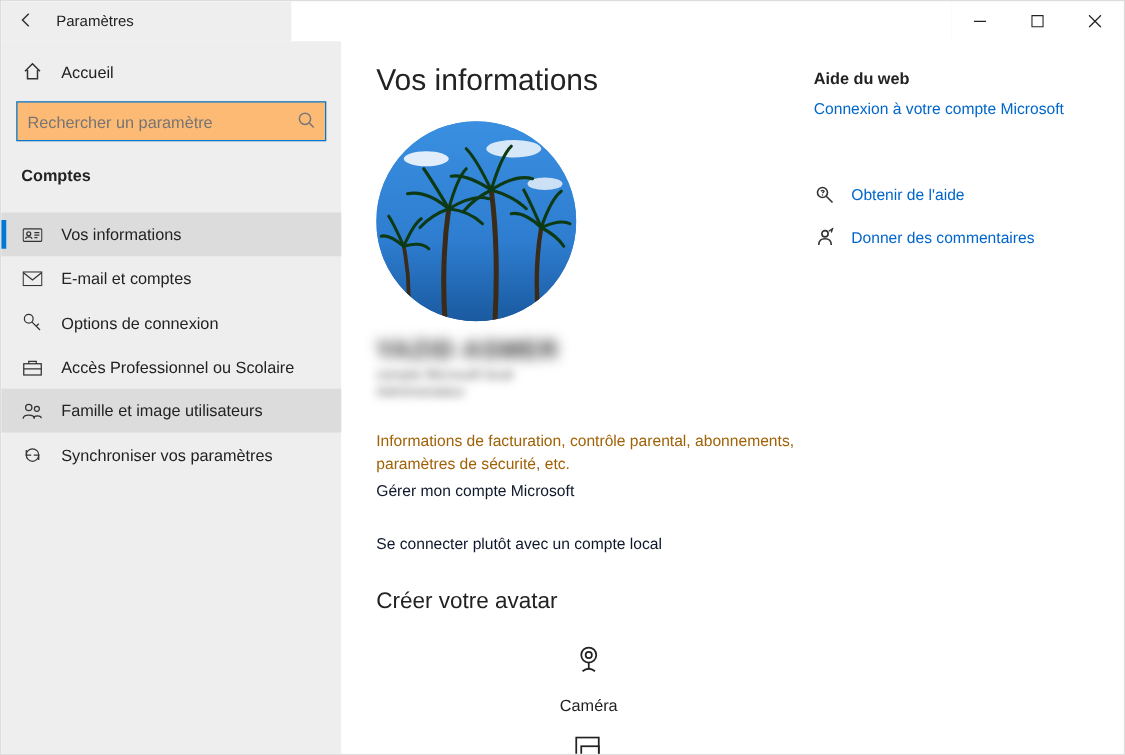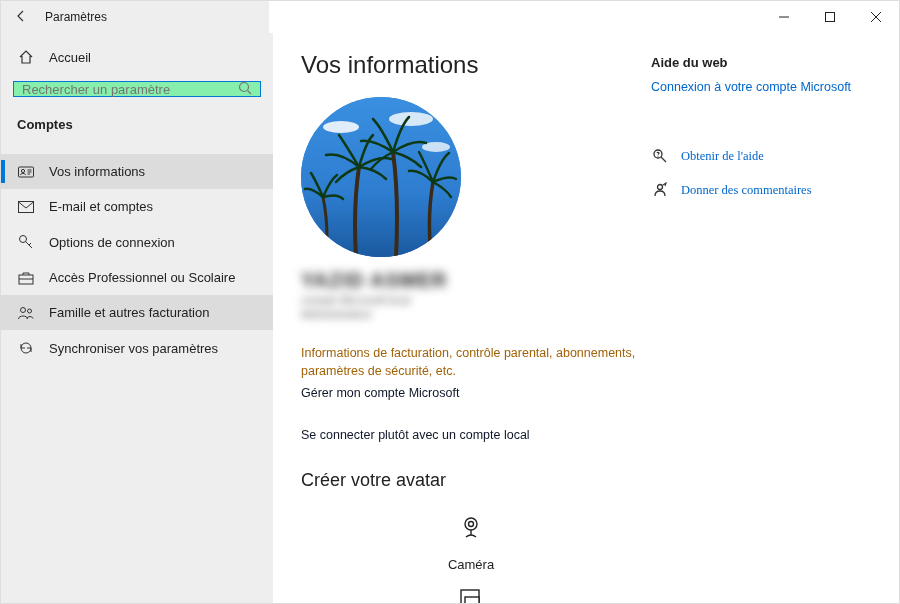--- a/index.html
+++ b/index.html
@@ -15,21 +15,21 @@
     border: 1px solid #ddd;
   }
   .titlebar {
     height: 32px;
     display: flex;
     align-items: center;
     background: #eeeeee;
   }
   .titlebar .back { width: 40px; text-align: center; font-size: 14px; cursor: default; }
   .titlebar .title { flex: 0 0 auto; font-size: 12px; padding-left: 4px; }
-  .titlebar .spacer-left { width: 268px; display:flex; align-items:center; }
+  .titlebar .spacer-left { width: 232px; display:flex; align-items:center; }
   .titlebar .spacer { flex: 1; background:#fff; height:100%; }
   .win-controls { display: flex; height: 100%; background:#fff; }
   .win-btn { width: 46px; display:flex; align-items:center; justify-content:center; }
   .win-btn svg { width: 10px; height: 10px; }
 
   .layout { display: flex; height: calc(604px - 32px); }
   .sidebar {
     width: 272px;
     background: #eeeeee;
     padding-top: 8px;
@@ -38,23 +38,23 @@
   }
   .home-row {
     display: flex; align-items: center;
     padding: 8px 16px;
     gap: 14px;
     cursor: default;
   }
   .home-row .icon { width: 18px; display:flex; justify-content:center; }
   .searchbox {
     margin: 8px 12px 14px 12px;
-    height: 16px;
+    height: 32px;
     border: 1px solid #0078D7;
-    background: #86efac;
+    background: #fdba74;
     display: flex;
     align-items: center;
     padding: 0 8px;
   }
   .searchbox input {
     flex: 1; border: none; outline: none; font-size: 13px;
     font-family: inherit; background: transparent; color: #666;
   }
   .searchbox .sicon { color: #777; font-size: 14px; }
   .section-head {
@@ -95,21 +95,21 @@
   .blursub { filter: blur(4px); font-size:11px; color:#555; margin-top:2px;}
   .desc { margin-top: 24px; font-size: 12.5px; line-height:1.45; color:#a16207; }
   .link { color:#0f172a; font-size:12.5px; display:inline-block; cursor:default; }
   .link.mt6 { margin-top: 6px; }
   .link.mt28 { margin-top: 28px; display:block;}
   h2 { font-weight:400; font-size:18px; margin-top:28px; margin-bottom:14px;}
   .option-row { display:flex; align-items:center; gap:16px; padding:8px 0; font-size:13px;flex-direction:column;}
   .option-row .oicon { width:28px; height:28px; display:flex; align-items:center; justify-content:center;}
   .side-head { font-size:13px; font-weight:600; margin-bottom:10px; margin-top:4px;}
   .side-link { color:#0066CC; font-size:12.5px; display:block; margin-bottom:8px; cursor:default;}
-  .side-icon-row { display:flex; align-items:center; gap:12px; margin-bottom:12px; margin-top:18px;font-family:Liberation Serif, serif;}
+  .side-icon-row { display:flex; align-items:center; gap:12px; margin-bottom:12px; margin-top:18px;}
   .side-icon-row .si { width:18px; display:flex; justify-content:center; color:#333;}
   .side-icon-row .sl { color:#0066CC; font-size:12.5px;}
 
   
   .avatar svg { position:absolute; inset:0; }
 </style>
 </head>
 <body>
 
 <div class="titlebar">
@@ -211,21 +211,21 @@
       </div>
       <div class="nav-item hover">
         <span class="icon">
           <svg width="18" height="14" viewBox="0 0 18 14">
               <circle cx="6" cy="4" r="2.5" stroke="#333" fill="none"></circle>
               <circle cx="12.5" cy="5" r="2" stroke="#333" fill="none"></circle>
               <path d="M1.5 13 C1.5 9 10.5 9 10.5 13" stroke="#333" fill="none"></path>
               <path d="M10 12.5 C10 10 16 10 16 12.5" stroke="#333" fill="none"></path>
             </svg>
         </span>
-        <span>Famille et autres facturation</span>
+        <span>Famille et image utilisateurs</span>
       </div>
       <div class="nav-item">
         <span class="icon">
           <svg width="16" height="16" viewBox="0 0 16 16">
               <path d="M3 8 A5 5 0 0 1 13 8" stroke="#333" fill="none"></path>
               <path d="M13 8 A5 5 0 0 1 3 8" stroke="#333" fill="none"></path>
               <path d="M3 4 L3 8 L7 8" stroke="#333" fill="none"></path>
               <path d="M13 12 L13 8 L9 8" stroke="#333" fill="none"></path>
             </svg>
         </span>

